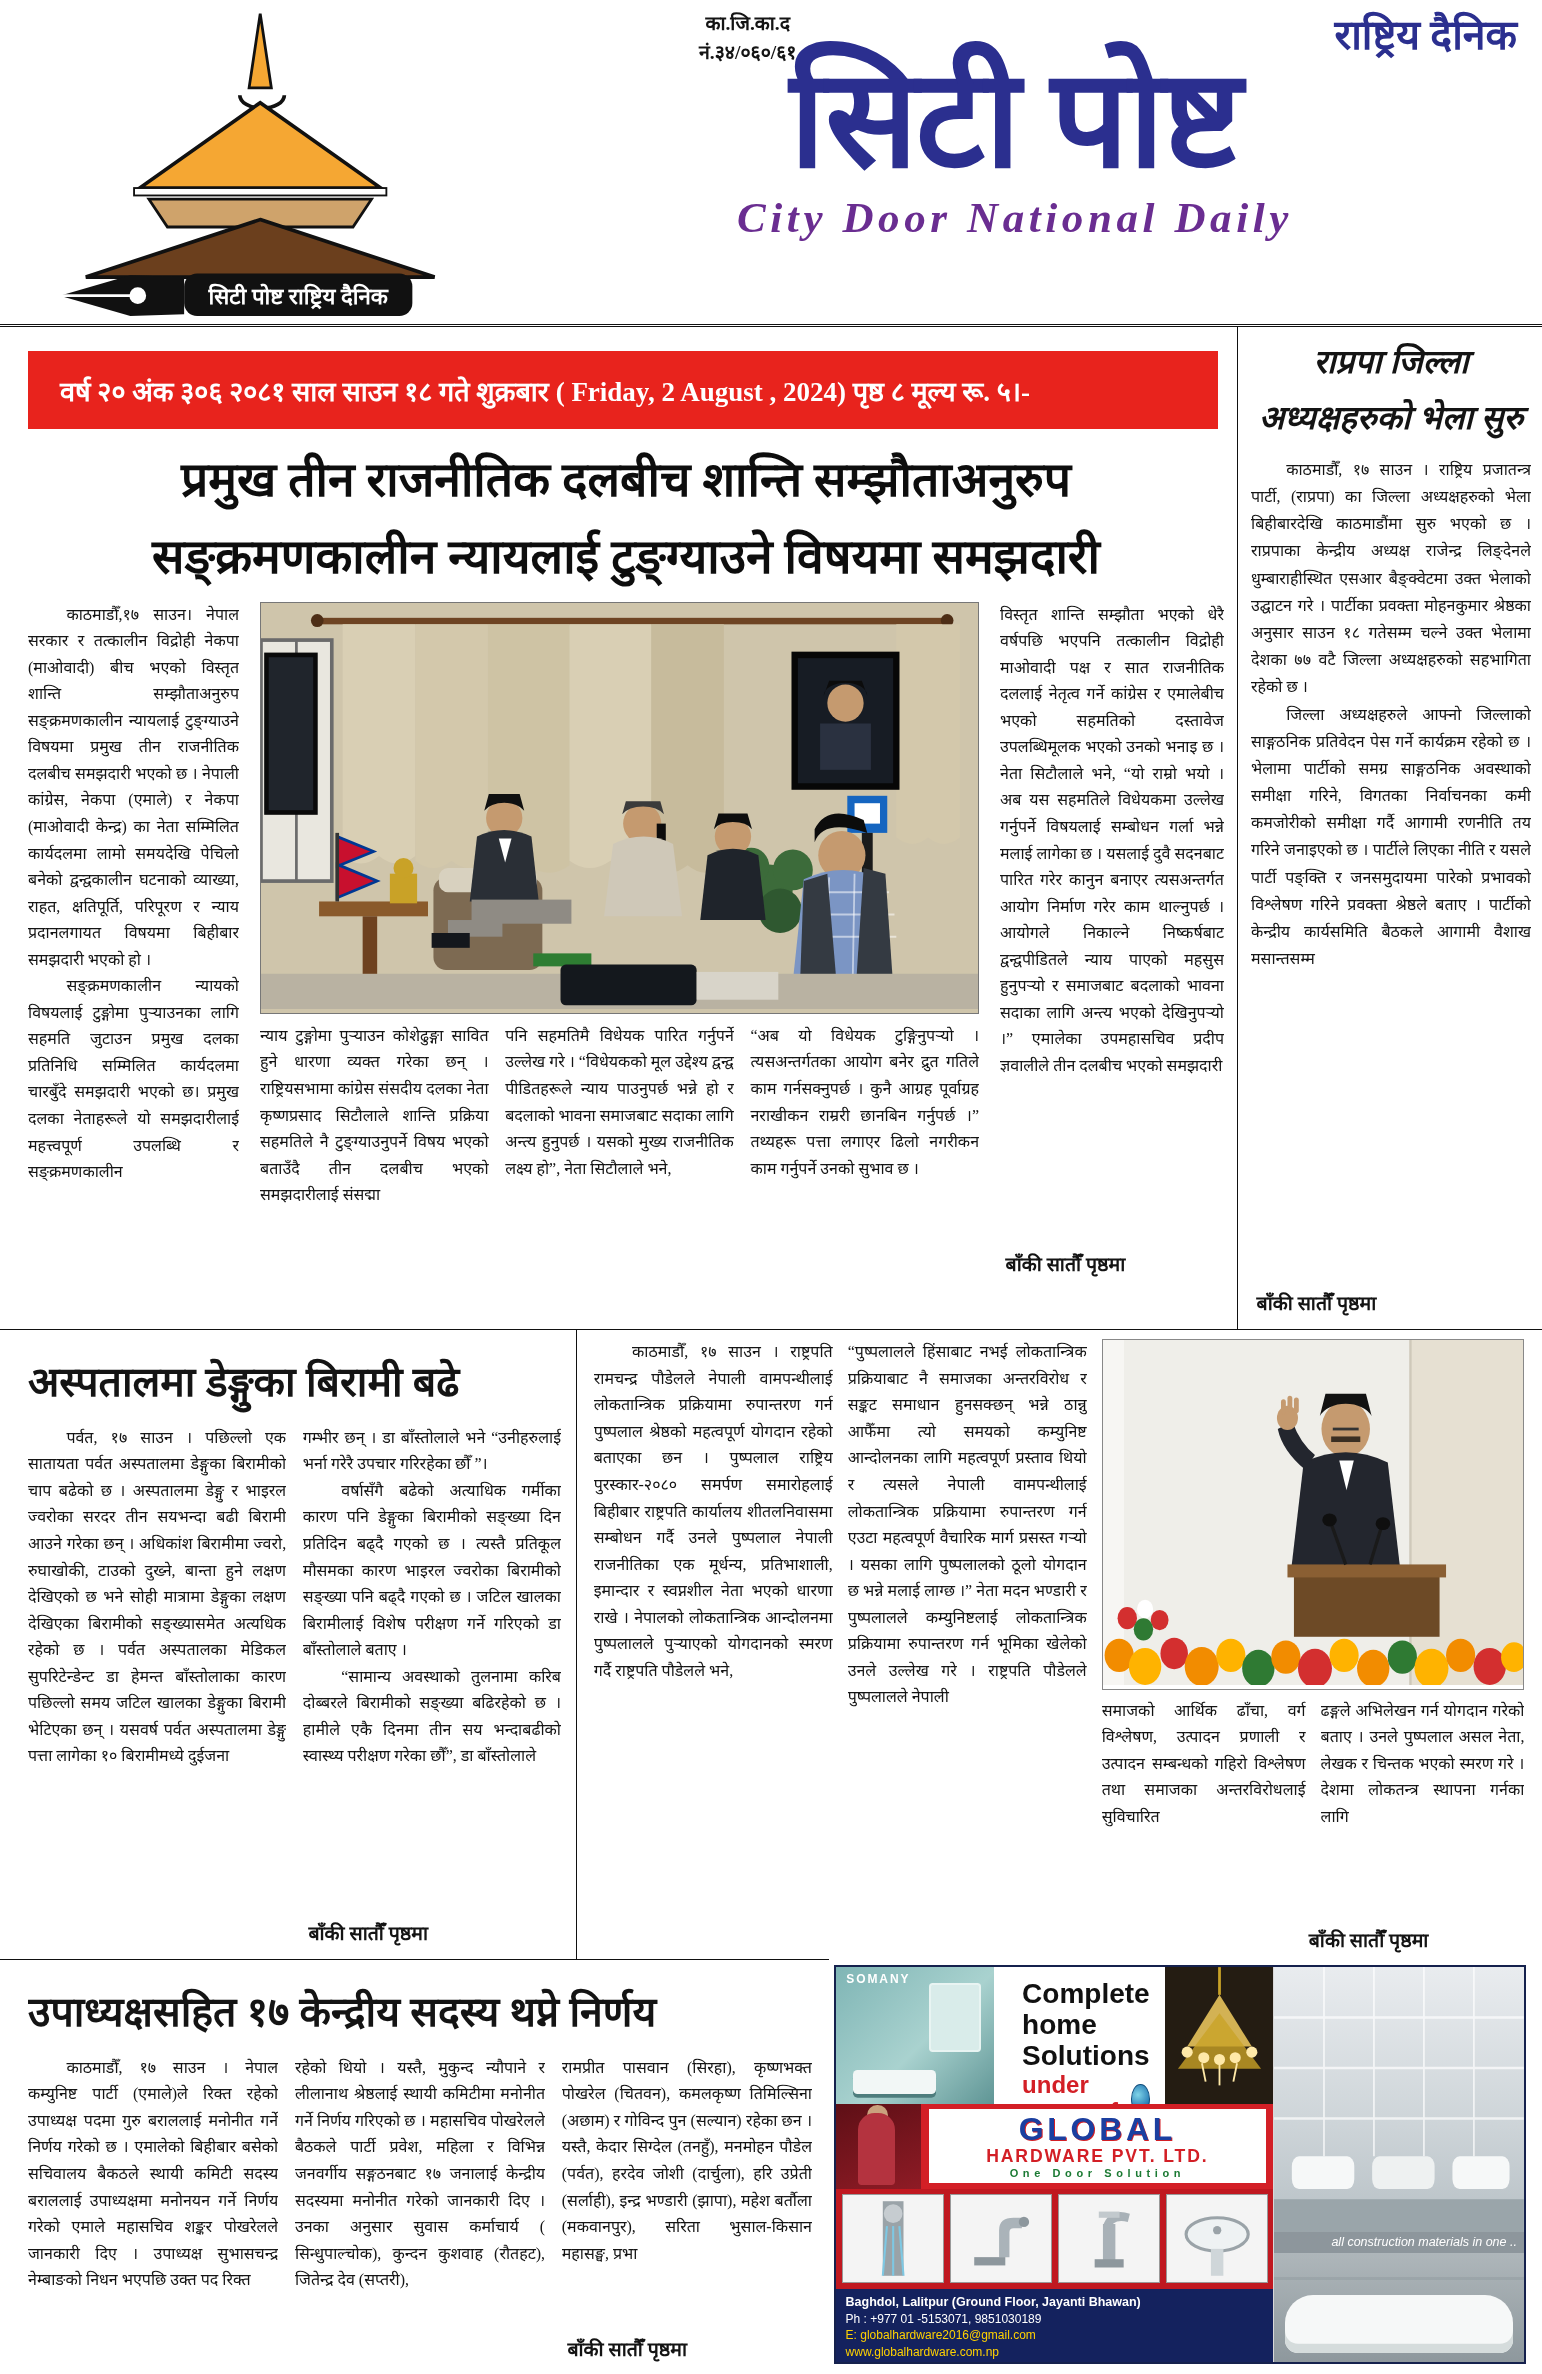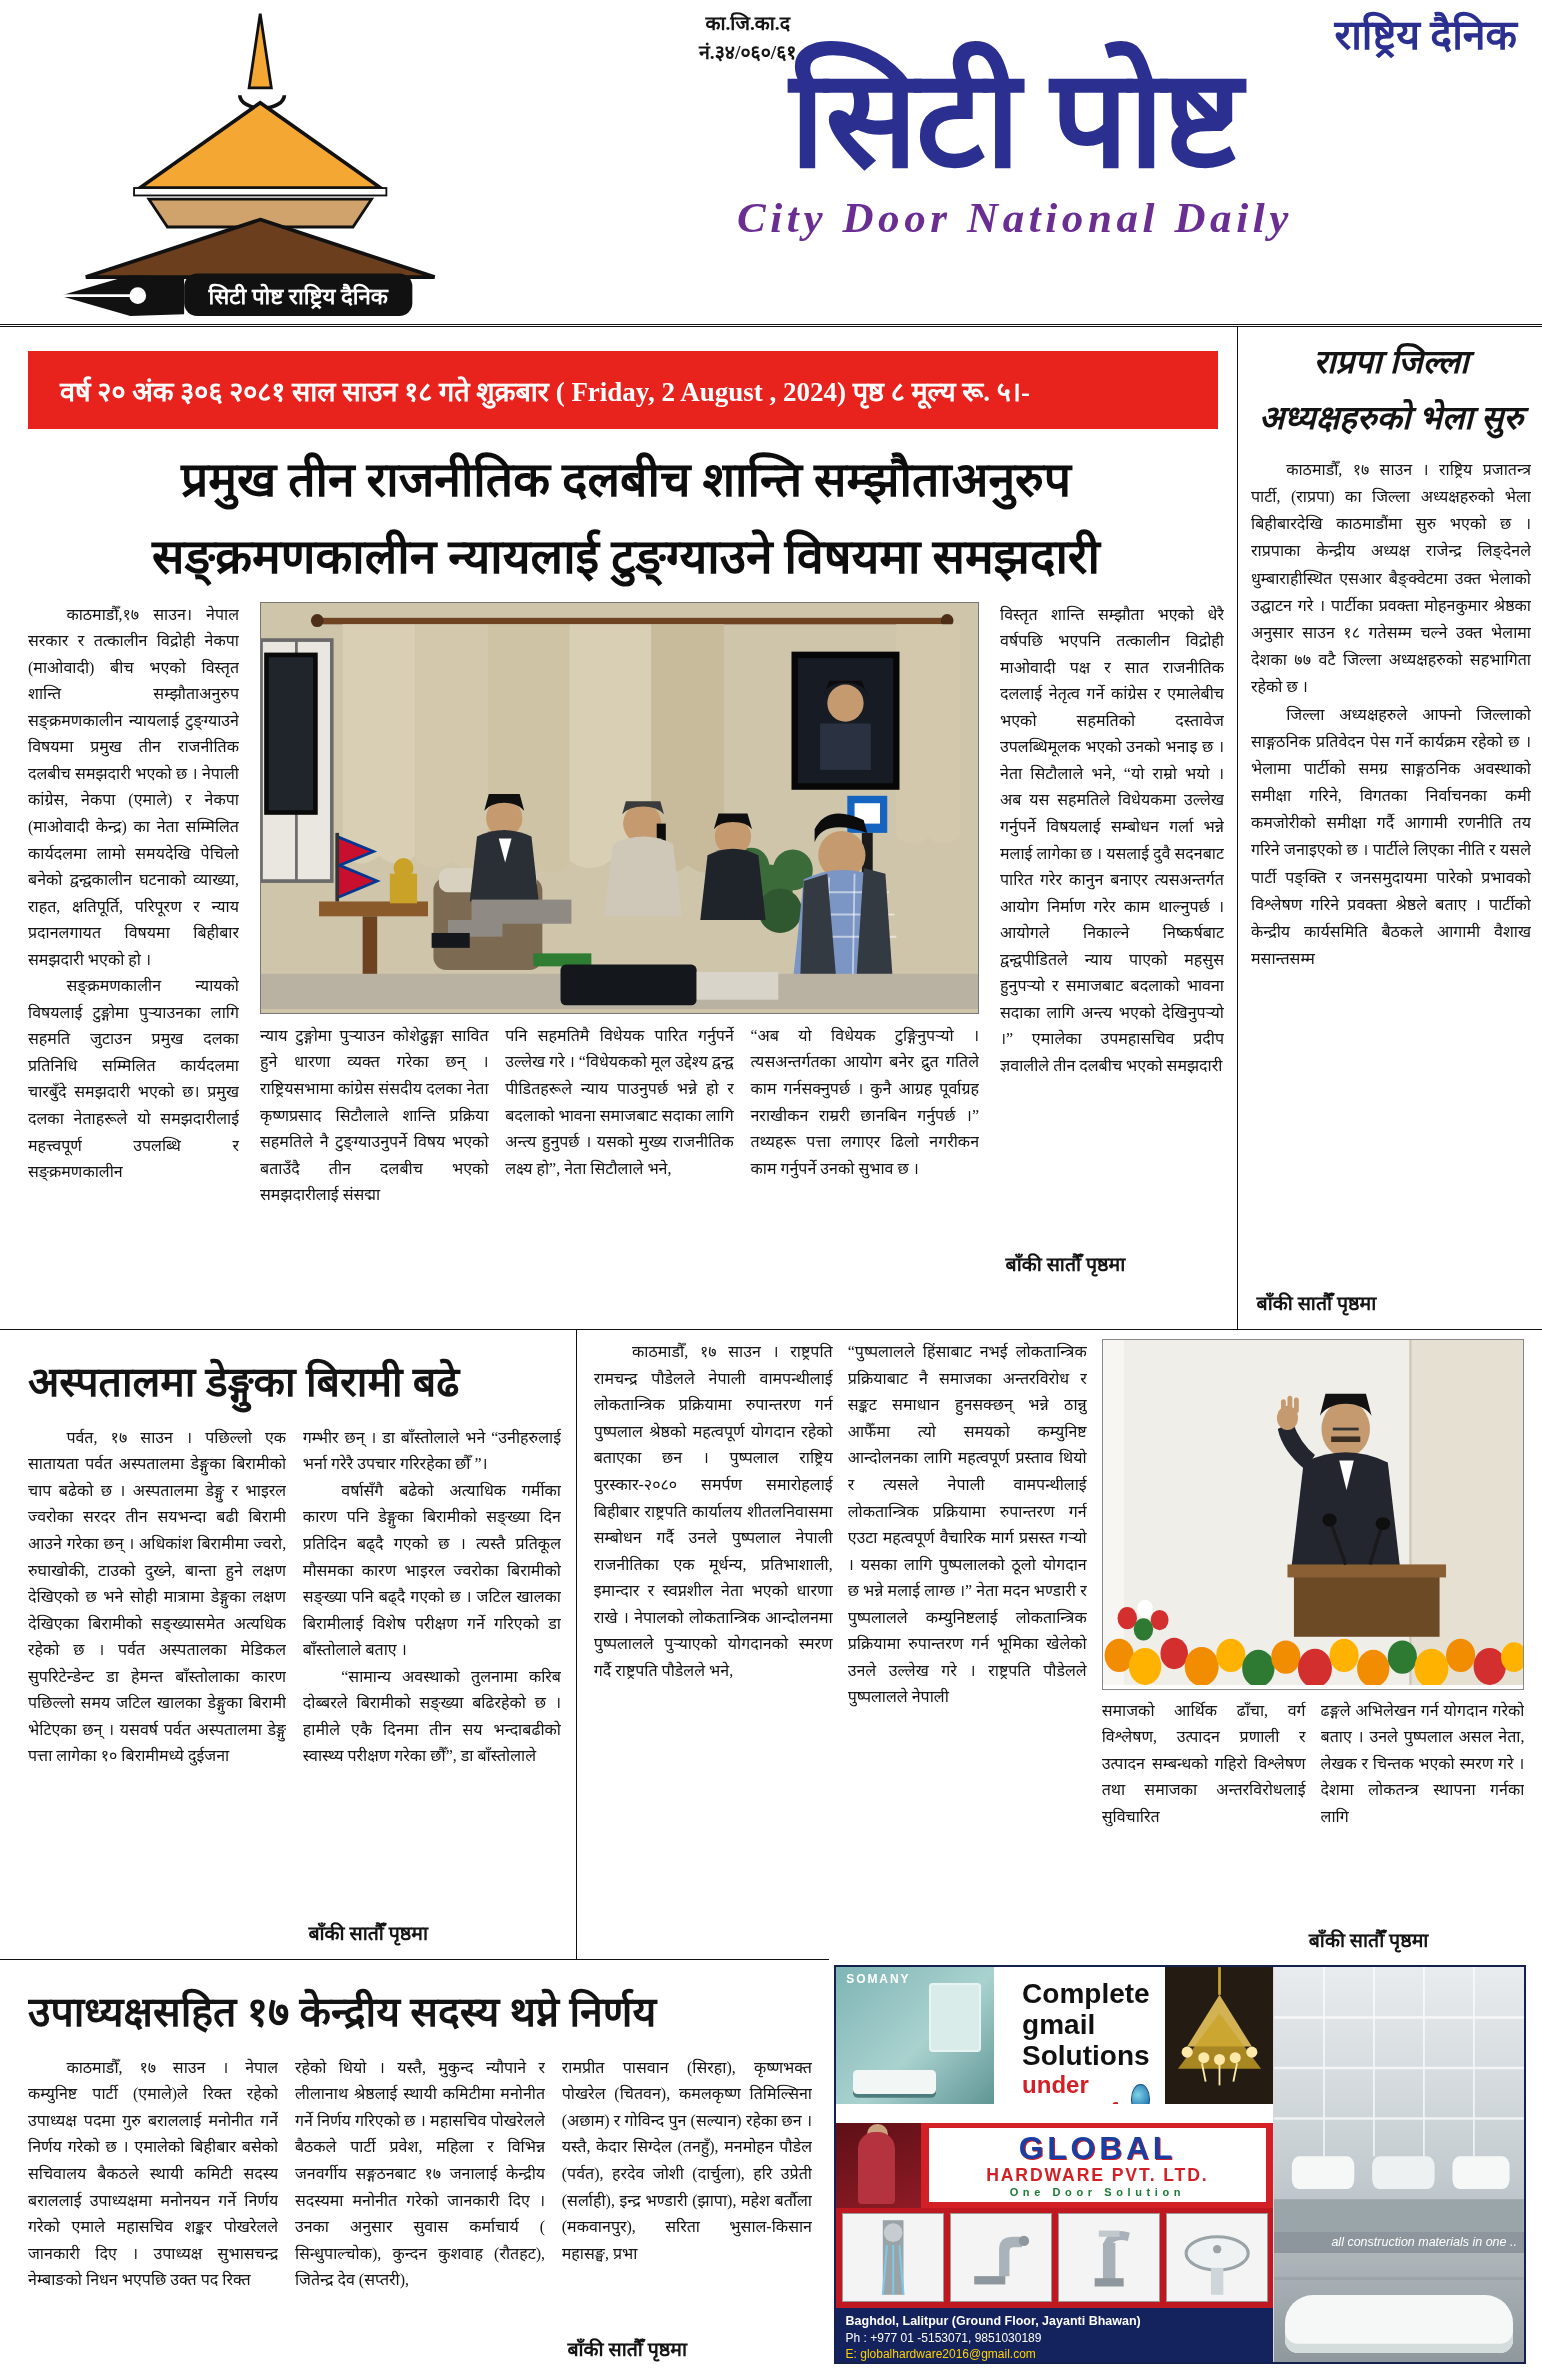--- a/index.html
+++ b/index.html
@@ -74,21 +74,21 @@
   .ad-row1{height:137px;display:flex;overflow:hidden;}
   .ad-bath1{width:158px;background:linear-gradient(135deg,#7fb5b5,#a9d2cf 55%,#5f9595);position:relative;}
   .ad-brand{position:absolute;top:5.6px;left:10px;color:#fff;font-weight:bold;font-size:12px;letter-spacing:1.9px;}
   .ad-mirror{position:absolute;right:13px;top:16.7px;width:48px;height:65px;background:#d9ecea;border:2.8px solid #e8f4f2;border-radius:3.7px;}
   .ad-sink{position:absolute;left:16.7px;bottom:9.3px;width:83px;height:24px;background:#f2f7f6;border-radius:4.6px;box-shadow:0 3.7px 0 #4e7d7d;}
   .ad-headline{flex:1;padding:11px 15px 0 13px;line-height:1.12;margin-left:15px;}
   .ad-headline .l1{font-size:28px;font-weight:bold;color:#111;font-family:"Liberation Sans","DejaVu Sans",sans-serif;}
   .ad-headline .l3{font-size:24px;font-weight:bold;color:#d31f26;font-family:"Liberation Sans","DejaVu Sans",sans-serif;display:flex;align-items:center;gap:7.4px;}
   .globe{width:28px;height:28px;border-radius:50%;background:radial-gradient(circle at 35% 35%,#7fd4e8,#1b6fae 70%);border:1.9px solid #0e4b7a;display:inline-block;}
   .ad-chand{width:109px;background:#241c12;position:relative;overflow:hidden;}
-  .ad-row2{height:85px;background:#d31f26;display:flex;align-items:center;overflow:hidden;margin-top:19px;}
+  .ad-row2{height:85px;background:#d31f26;display:flex;align-items:center;overflow:hidden;}
   .ad-woman{width:85px;height:100%;background:linear-gradient(160deg,#5e0f16,#8e1b25);position:relative;}
   .ad-woman .fig{position:absolute;left:22px;top:9.3px;width:37px;height:72px;background:#b4333f;border-radius:16.7px 16.7px 3.7px 3.7px;}
   .ad-woman .head{position:absolute;left:31px;top:1.9px;width:20.4px;height:20.4px;border-radius:50%;background:#caa27e;}
   .ad-global{flex:1;background:#fff;margin:5.6px 7.4px;padding:3.7px 9.3px;text-align:center;}
   .ad-global .g1{font-size:32px;font-weight:800;color:#1b3fa0;letter-spacing:3.7px;line-height:1.05;
                  font-family:"Liberation Sans","DejaVu Sans",sans-serif;text-shadow:0.9px 0.9px 0 #d31f26;}
   .ad-global .g2{font-size:17.6px;font-weight:800;color:#d31f26;letter-spacing:1.9px;font-family:"Liberation Sans","DejaVu Sans",sans-serif;}
   .ad-global .g3{font-size:11px;font-weight:bold;color:#1b7a33;letter-spacing:4.6px;font-family:"Liberation Sans","DejaVu Sans",sans-serif;}
   .ad-row3{height:89px;background:#c01820;display:flex;gap:5.6px;padding:5.6px;overflow:hidden;}
   .ad-tile{flex:1;background:#f4f4f4;border:0.9px solid #999;position:relative;overflow:hidden;}
@@ -380,21 +380,21 @@
     <aside class="adbox">
       <div class="ad-left">
         <div class="ad-row1">
           <div class="ad-bath1">
             <span class="ad-brand sans">SOMANY</span>
             <span class="ad-mirror"></span>
             <span class="ad-sink"></span>
           </div>
           <div class="ad-headline">
             <div class="l1">Complete</div>
-            <div class="l1">gmail</div>
+            <div class="l1">home</div>
             <div class="l1">Solutions</div>
             <div class="l3">
                 <span>under one roof</span>
               <span class="globe"></span>
               </div>
           </div>
           <div class="ad-chand">
             <svg width="109" height="137" viewBox="0 0 118 148">
               <line x1="59" y1="0" x2="59" y2="30" stroke="#c9a227" stroke-width="3"></line>
               <polygon points="59,30 94,86 24,86" fill="#e7c35c" opacity="0.9"></polygon>

